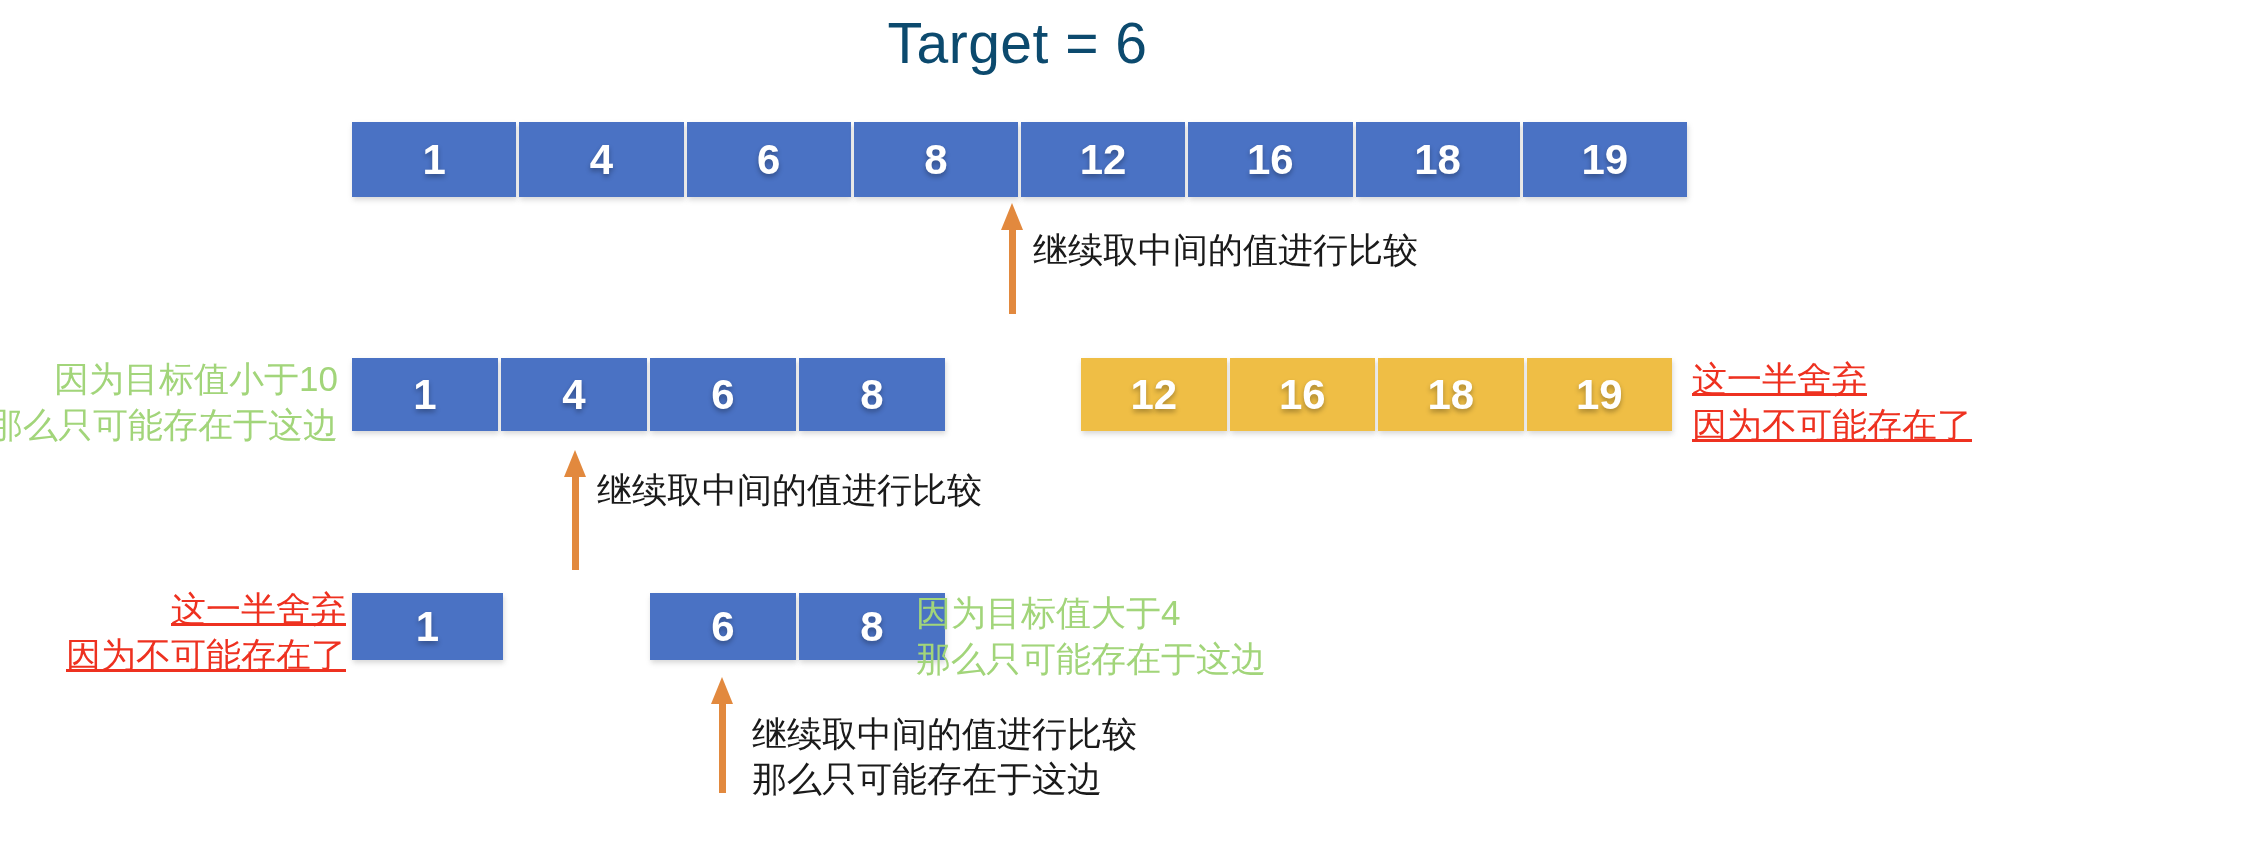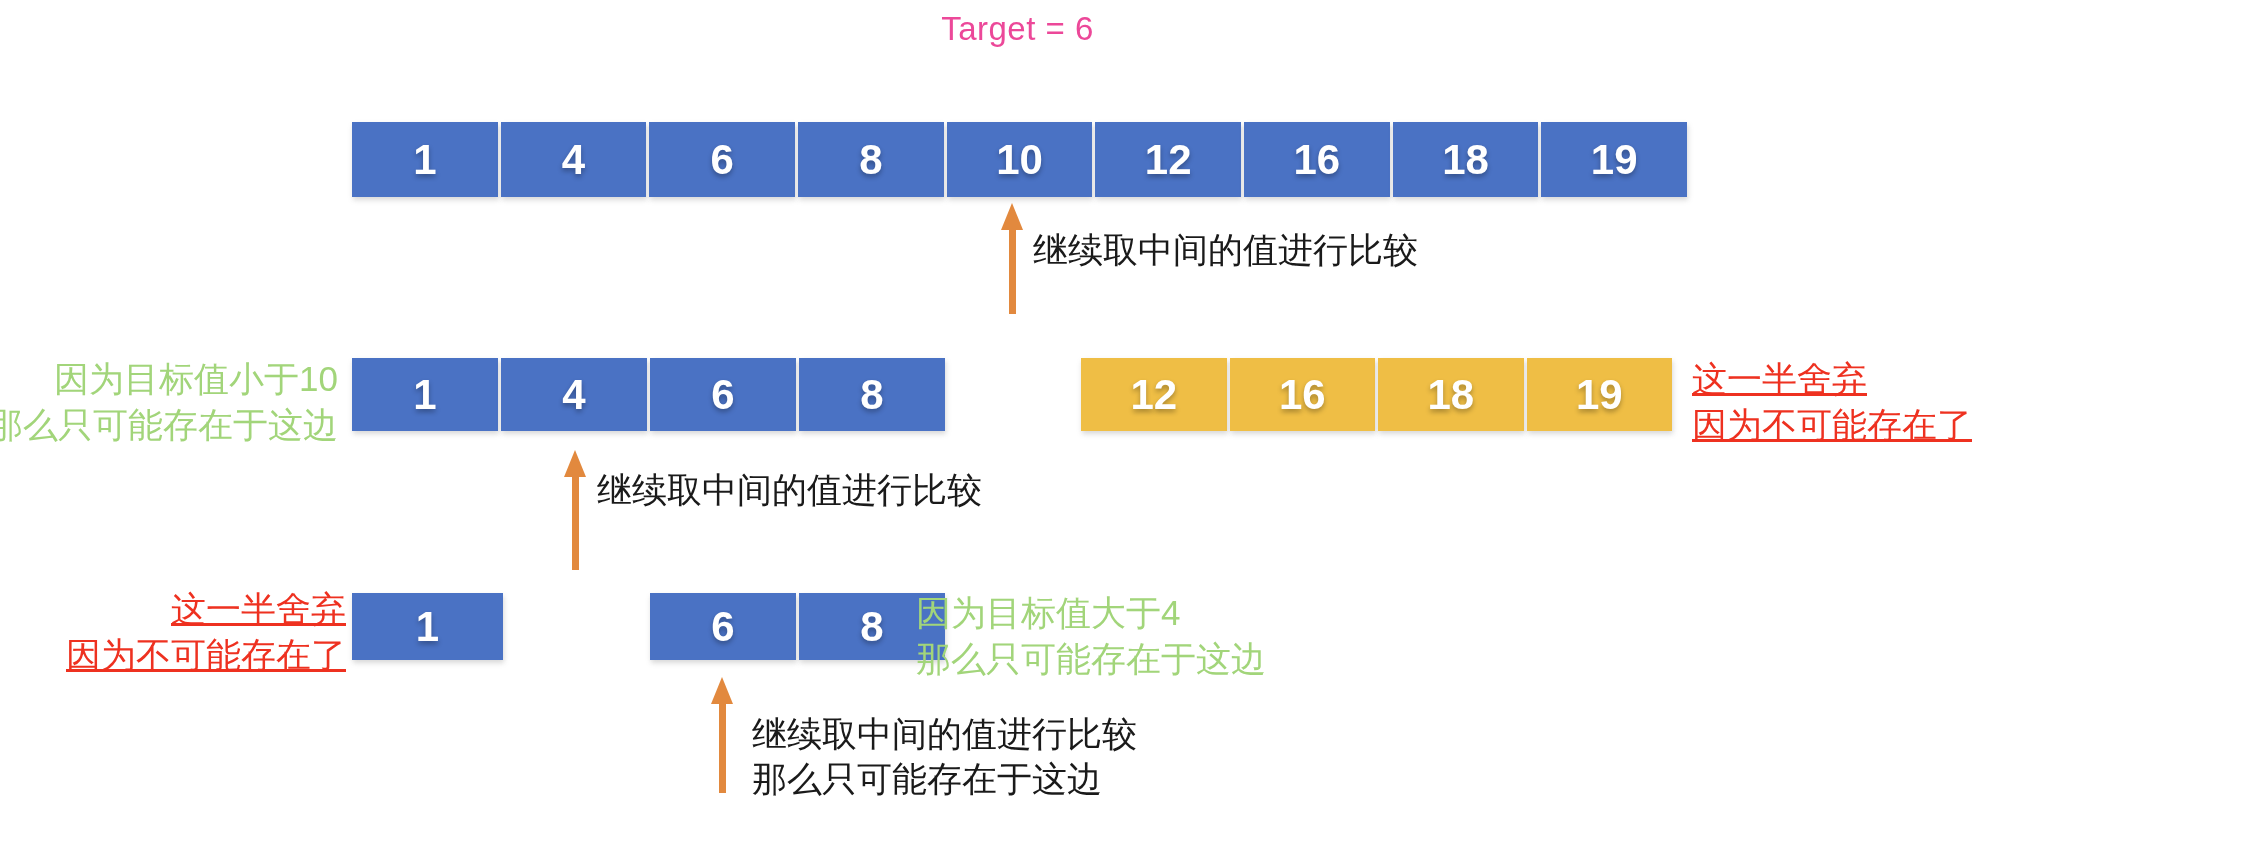--- a/index.html
+++ b/index.html
@@ -6,21 +6,21 @@
   .canvas{
     position:relative;
     width:2260px;height:850px;
     background:#ffffff;
     overflow:hidden;
     font-family:"Liberation Sans","DejaVu Sans",sans-serif;
   }
   .title{
     position:absolute;left:0;top:10px;width:2035px;
     text-align:center;
-    font-size:33px;color:#ec4899;
+    font-size:57px;color:#0c4a6e;
     letter-spacing:0.5px;
   }
   .array-row{
     position:absolute;
     display:flex;gap:3px;
   }
   .cell{
     flex:1;
     display:flex;align-items:center;justify-content:center;
     color:#ffffff;
@@ -61,21 +61,20 @@
 
 <div class="canvas">
 
   <div class="title">Target = 6</div>
 
   <div class="array-row" style="left:352px;top:122px;width:1335px;height:75px">
     <div class="cell blue">1</div>
     <div class="cell blue">4</div>
     <div class="cell blue">6</div>
     <div class="cell blue">8</div>
-    <div class="cell blue">10</div>
     <div class="cell blue">12</div>
     <div class="cell blue">16</div>
     <div class="cell blue">18</div>
     <div class="cell blue">19</div>
   </div>
 
   <div class="arrow" style="left:1001px;top:203px;height:111px">
     <div class="arrow-head"></div>
     <div class="arrow-tail"></div>
   </div>

